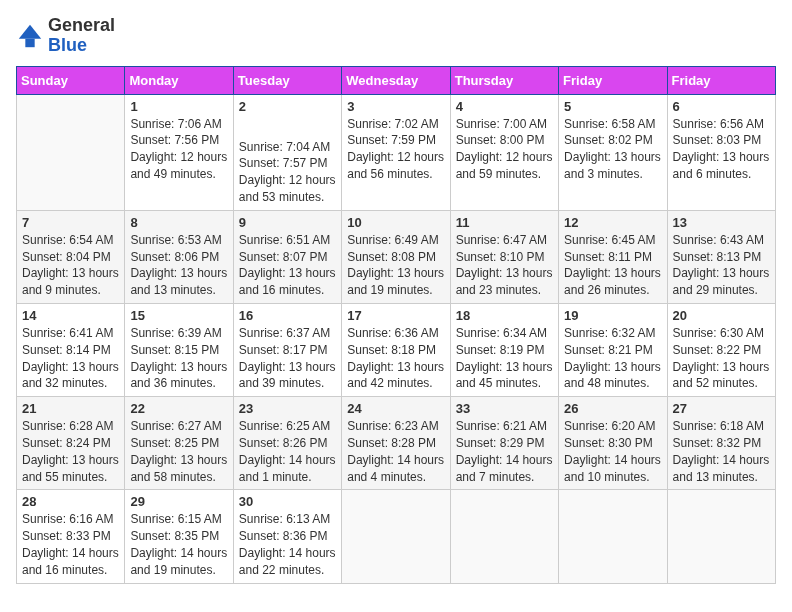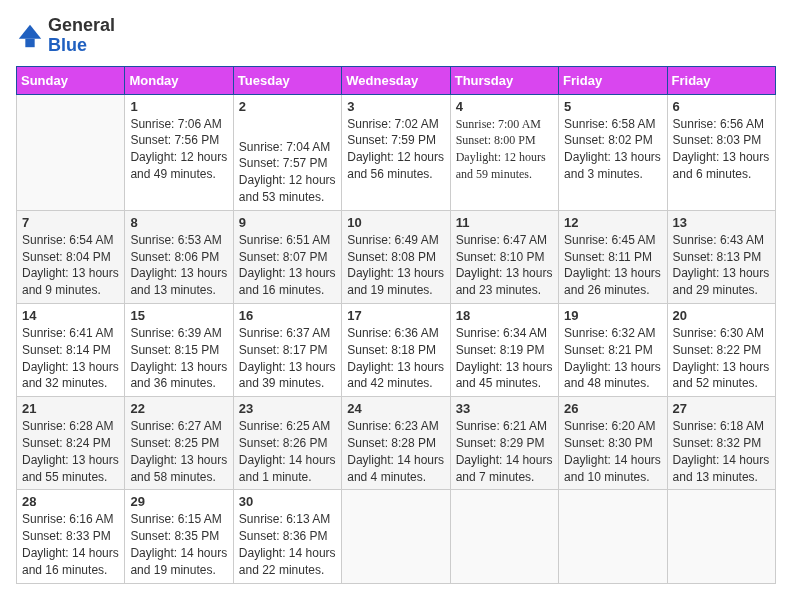--- a/index.html
+++ b/index.html
@@ -135,21 +135,21 @@
         </td>
         <td>
           <span class="day-number">3</span>
           <div class="day-info" style="white-space: pre-line;">Sunrise: 7:02 AM
 Sunset: 7:59 PM
 Daylight: 12 hours
 and 56 minutes.</div>
         </td>
         <td>
           <span class="day-number">4</span>
-          <div class="day-info" style="white-space: pre-line; font-family: Liberation Serif, serif;">Sunrise: 7:00 AM
+          <div class="day-info" style="white-space: pre-line;">Sunrise: 7:00 AM
 Sunset: 8:00 PM
 Daylight: 12 hours
 and 59 minutes.</div>
         </td>
         <td>
           <span class="day-number">5</span>
           <div class="day-info" style="white-space: pre-line;">Sunrise: 6:58 AM
 Sunset: 8:02 PM
 Daylight: 13 hours
 and 3 minutes.</div>

